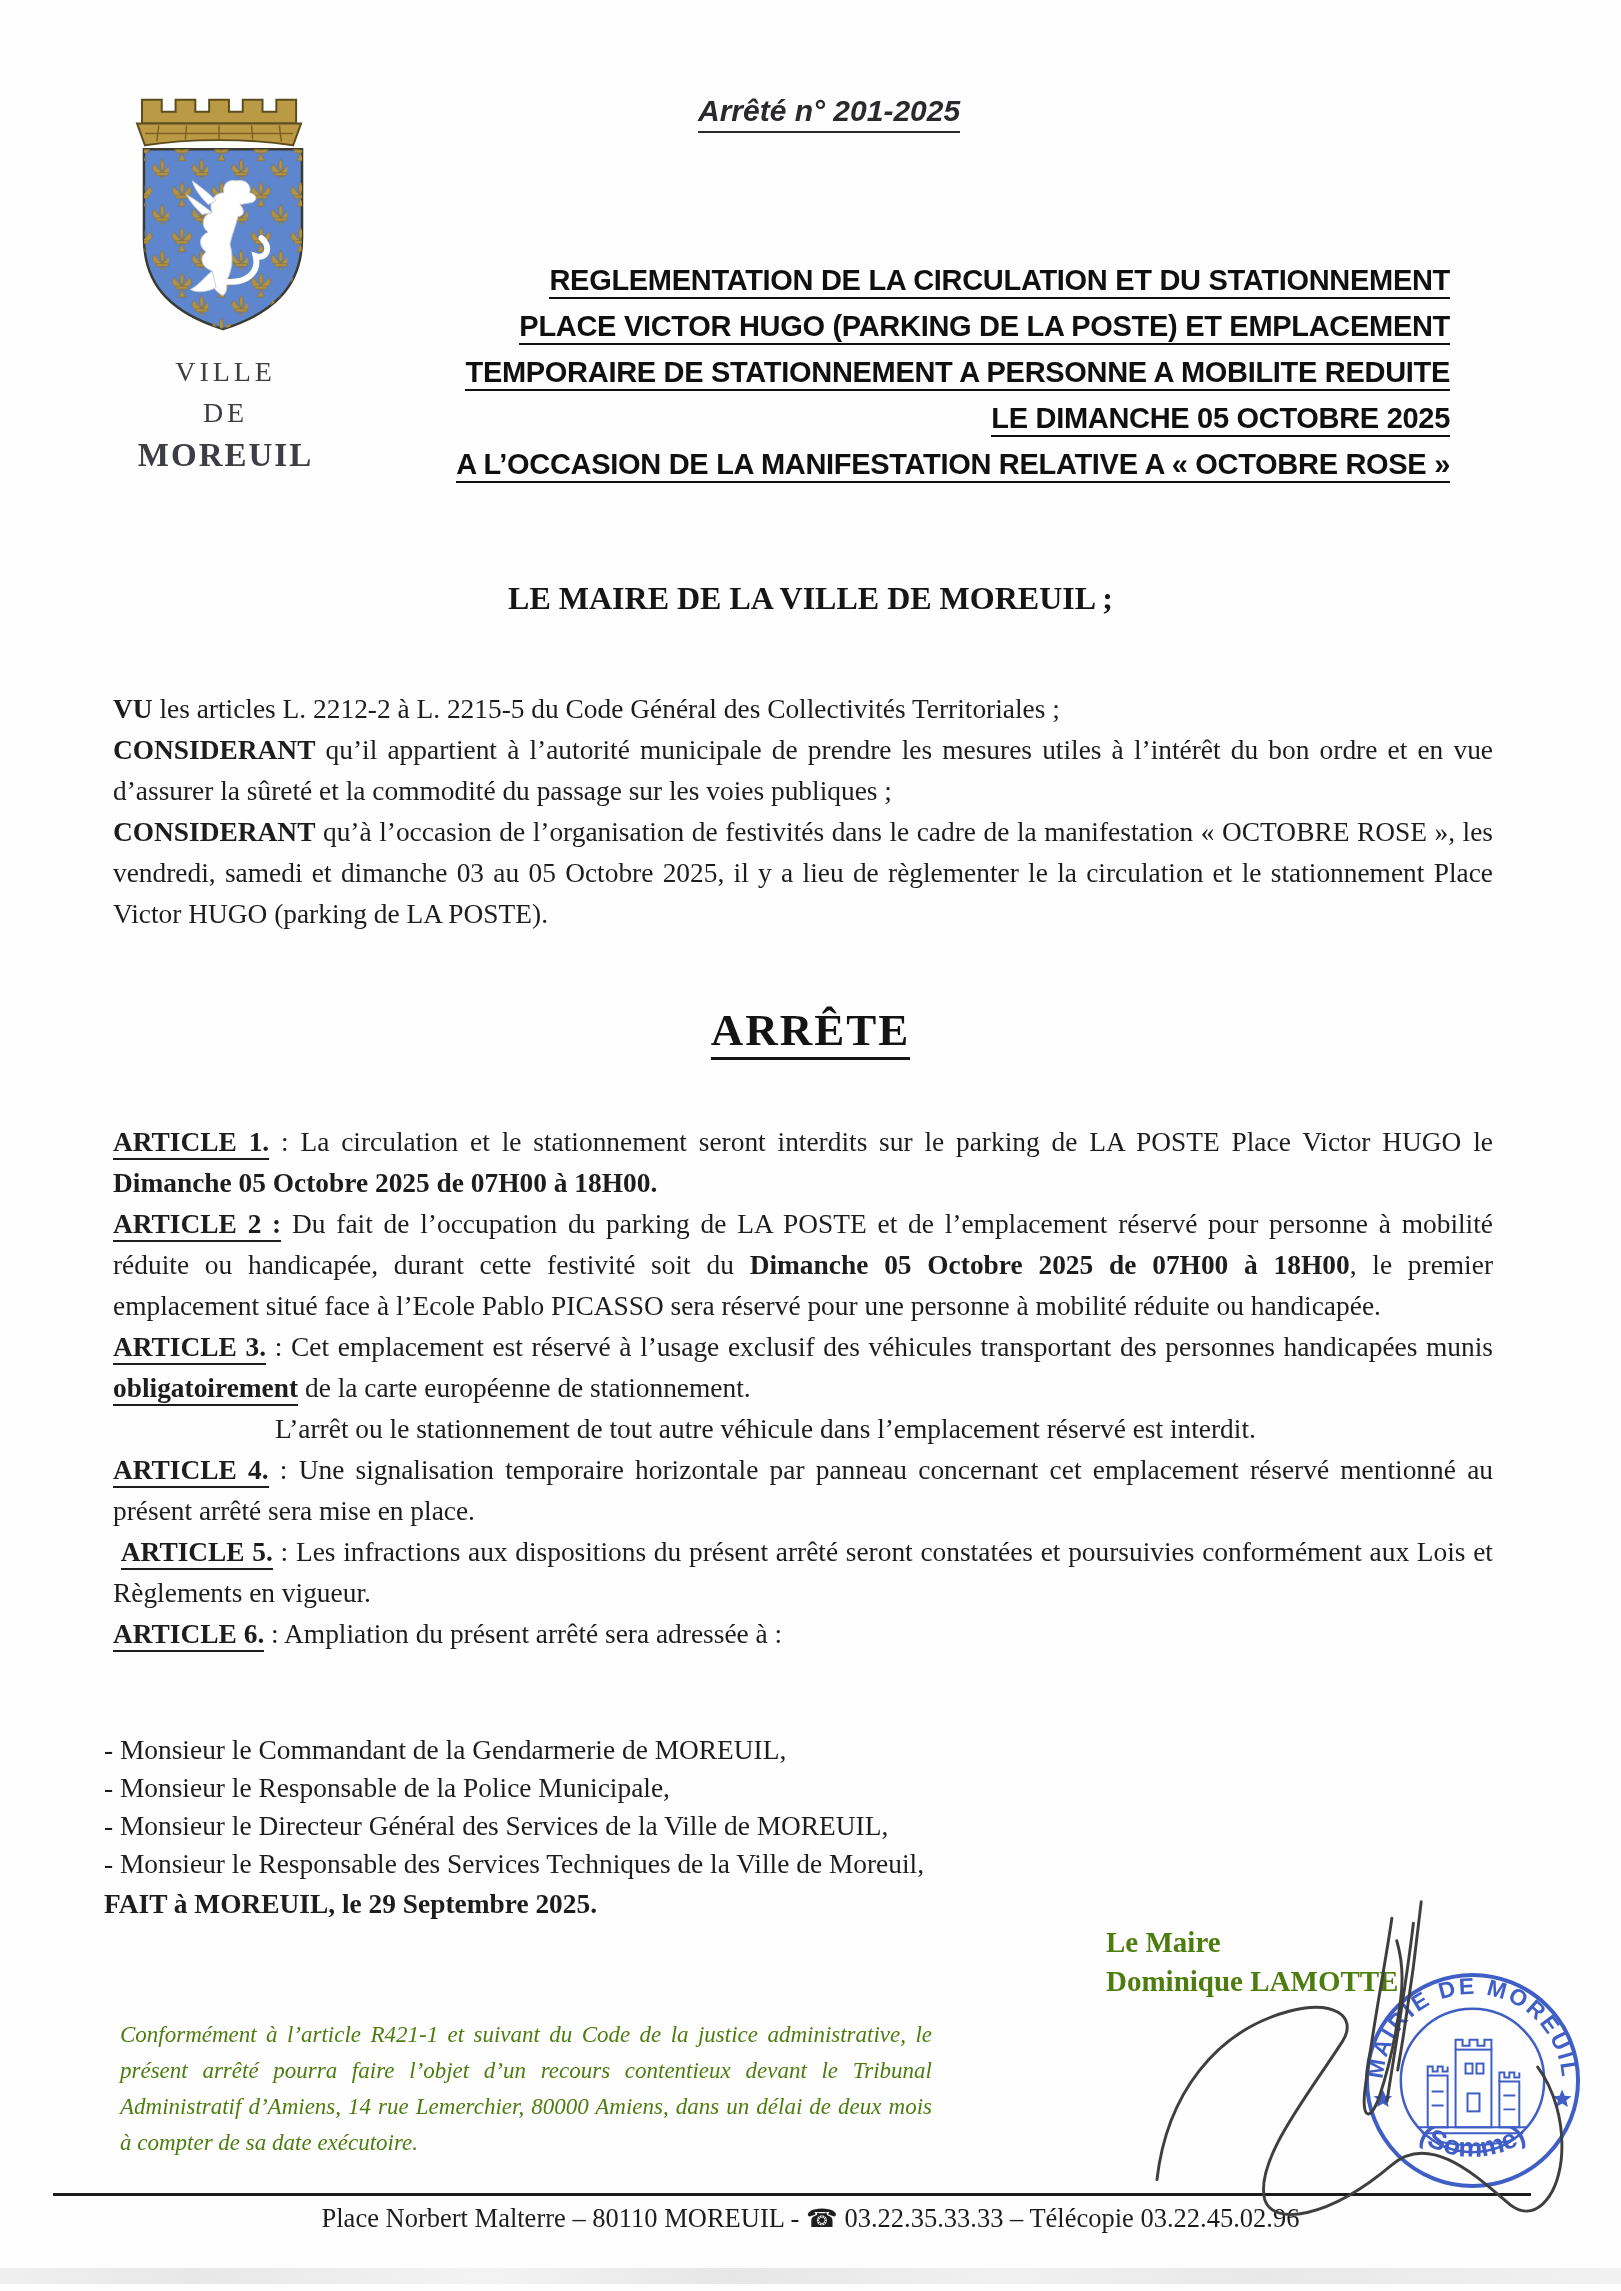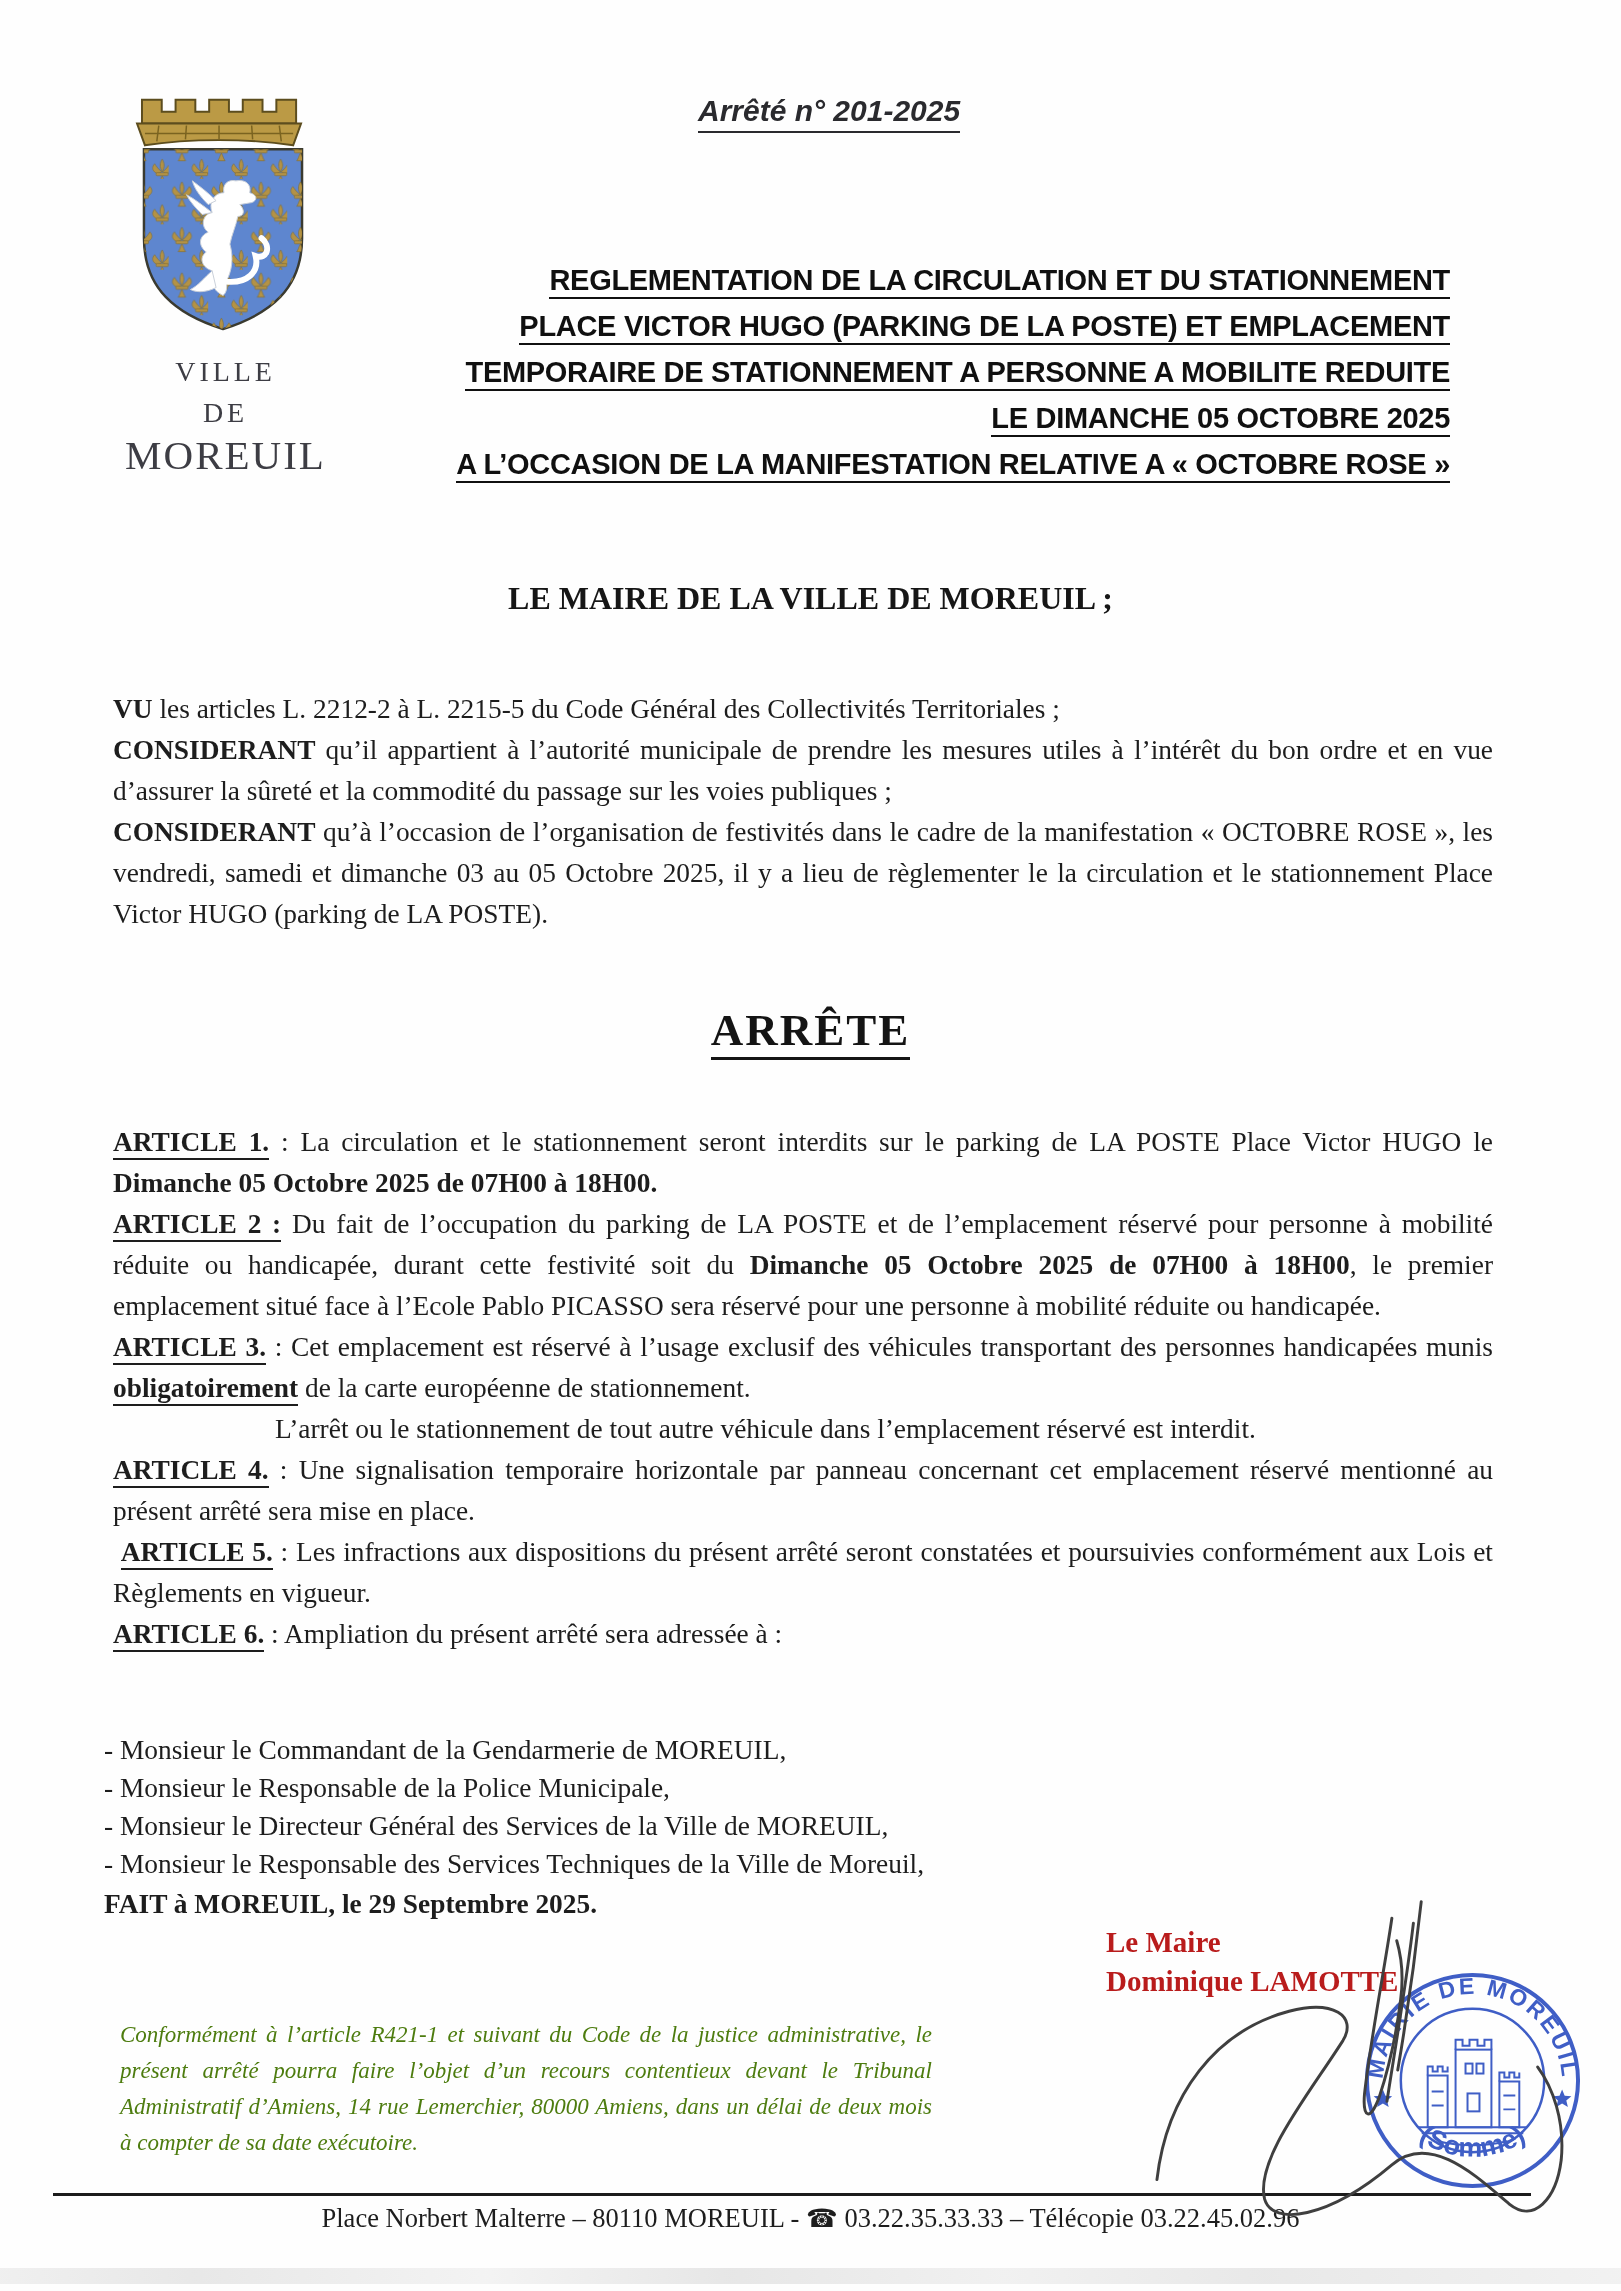--- a/index.html
+++ b/index.html
@@ -18,21 +18,21 @@
     font-weight:bold;font-style:italic;font-size:30px;color:#2a2a2e;
     border-bottom:2.9px solid #2a2a2e;padding-bottom:2.9px;
   }
   .crest{position:absolute;left:129px;top:88px;width:188px;height:247px;}
   .commune{
     position:absolute;left:98px;top:351px;width:255px;
     text-align:center;color:#3d3d44;
     font-family:"Liberation Serif", serif;
   }
   .commune .l1,.commune .l2{font-size:28px;letter-spacing:3.9px;line-height:41px;}
-  .commune .l3{font-size:41px;font-weight:normal;letter-spacing:2px;line-height:45px;}
+  .commune .l3{font-size:33px;font-weight:bold;letter-spacing:2px;line-height:45px;}
   .title-block{
     position:absolute;left:176px;top:257px;width:1274px;
     text-align:right;
     font-family:"Liberation Sans", sans-serif;
     font-weight:bold;font-size:29px;line-height:46px;color:#101010;
     letter-spacing:-0.3px;
   }
   .title-block .tline span{border-bottom:2.9px solid #101010;padding-bottom:1px;}
   
   .salutation{
@@ -64,21 +64,21 @@
   .indent-sm{text-indent:7.8px;}
   
   .closing{
     position:absolute;left:104px;top:1731px;width:1380px;
     font-size:27.4px;line-height:38px;text-align:left;
   }
   .closing p{margin:0;}
   .fait{font-weight:bold;margin-top:2px !important;}
   .sign-block{
     position:absolute;left:1106px;top:1923px;width:421px;
-    font-size:29px;font-weight:bold;line-height:39px;color:#b91c1c;
+    font-size:29px;font-weight:bold;line-height:39px;color:#4d7c0f;
   }
   .footnote{
     position:absolute;left:120px;top:2017px;width:812px;
     font-style:italic;font-size:23px;line-height:36px;
     text-align:justify;color:#4d7c0f;
   }
   
   .footer-rule{
     position:absolute;left:53px;top:2193px;width:1478px;height:2.9px;
     background:#1b1b1b;

